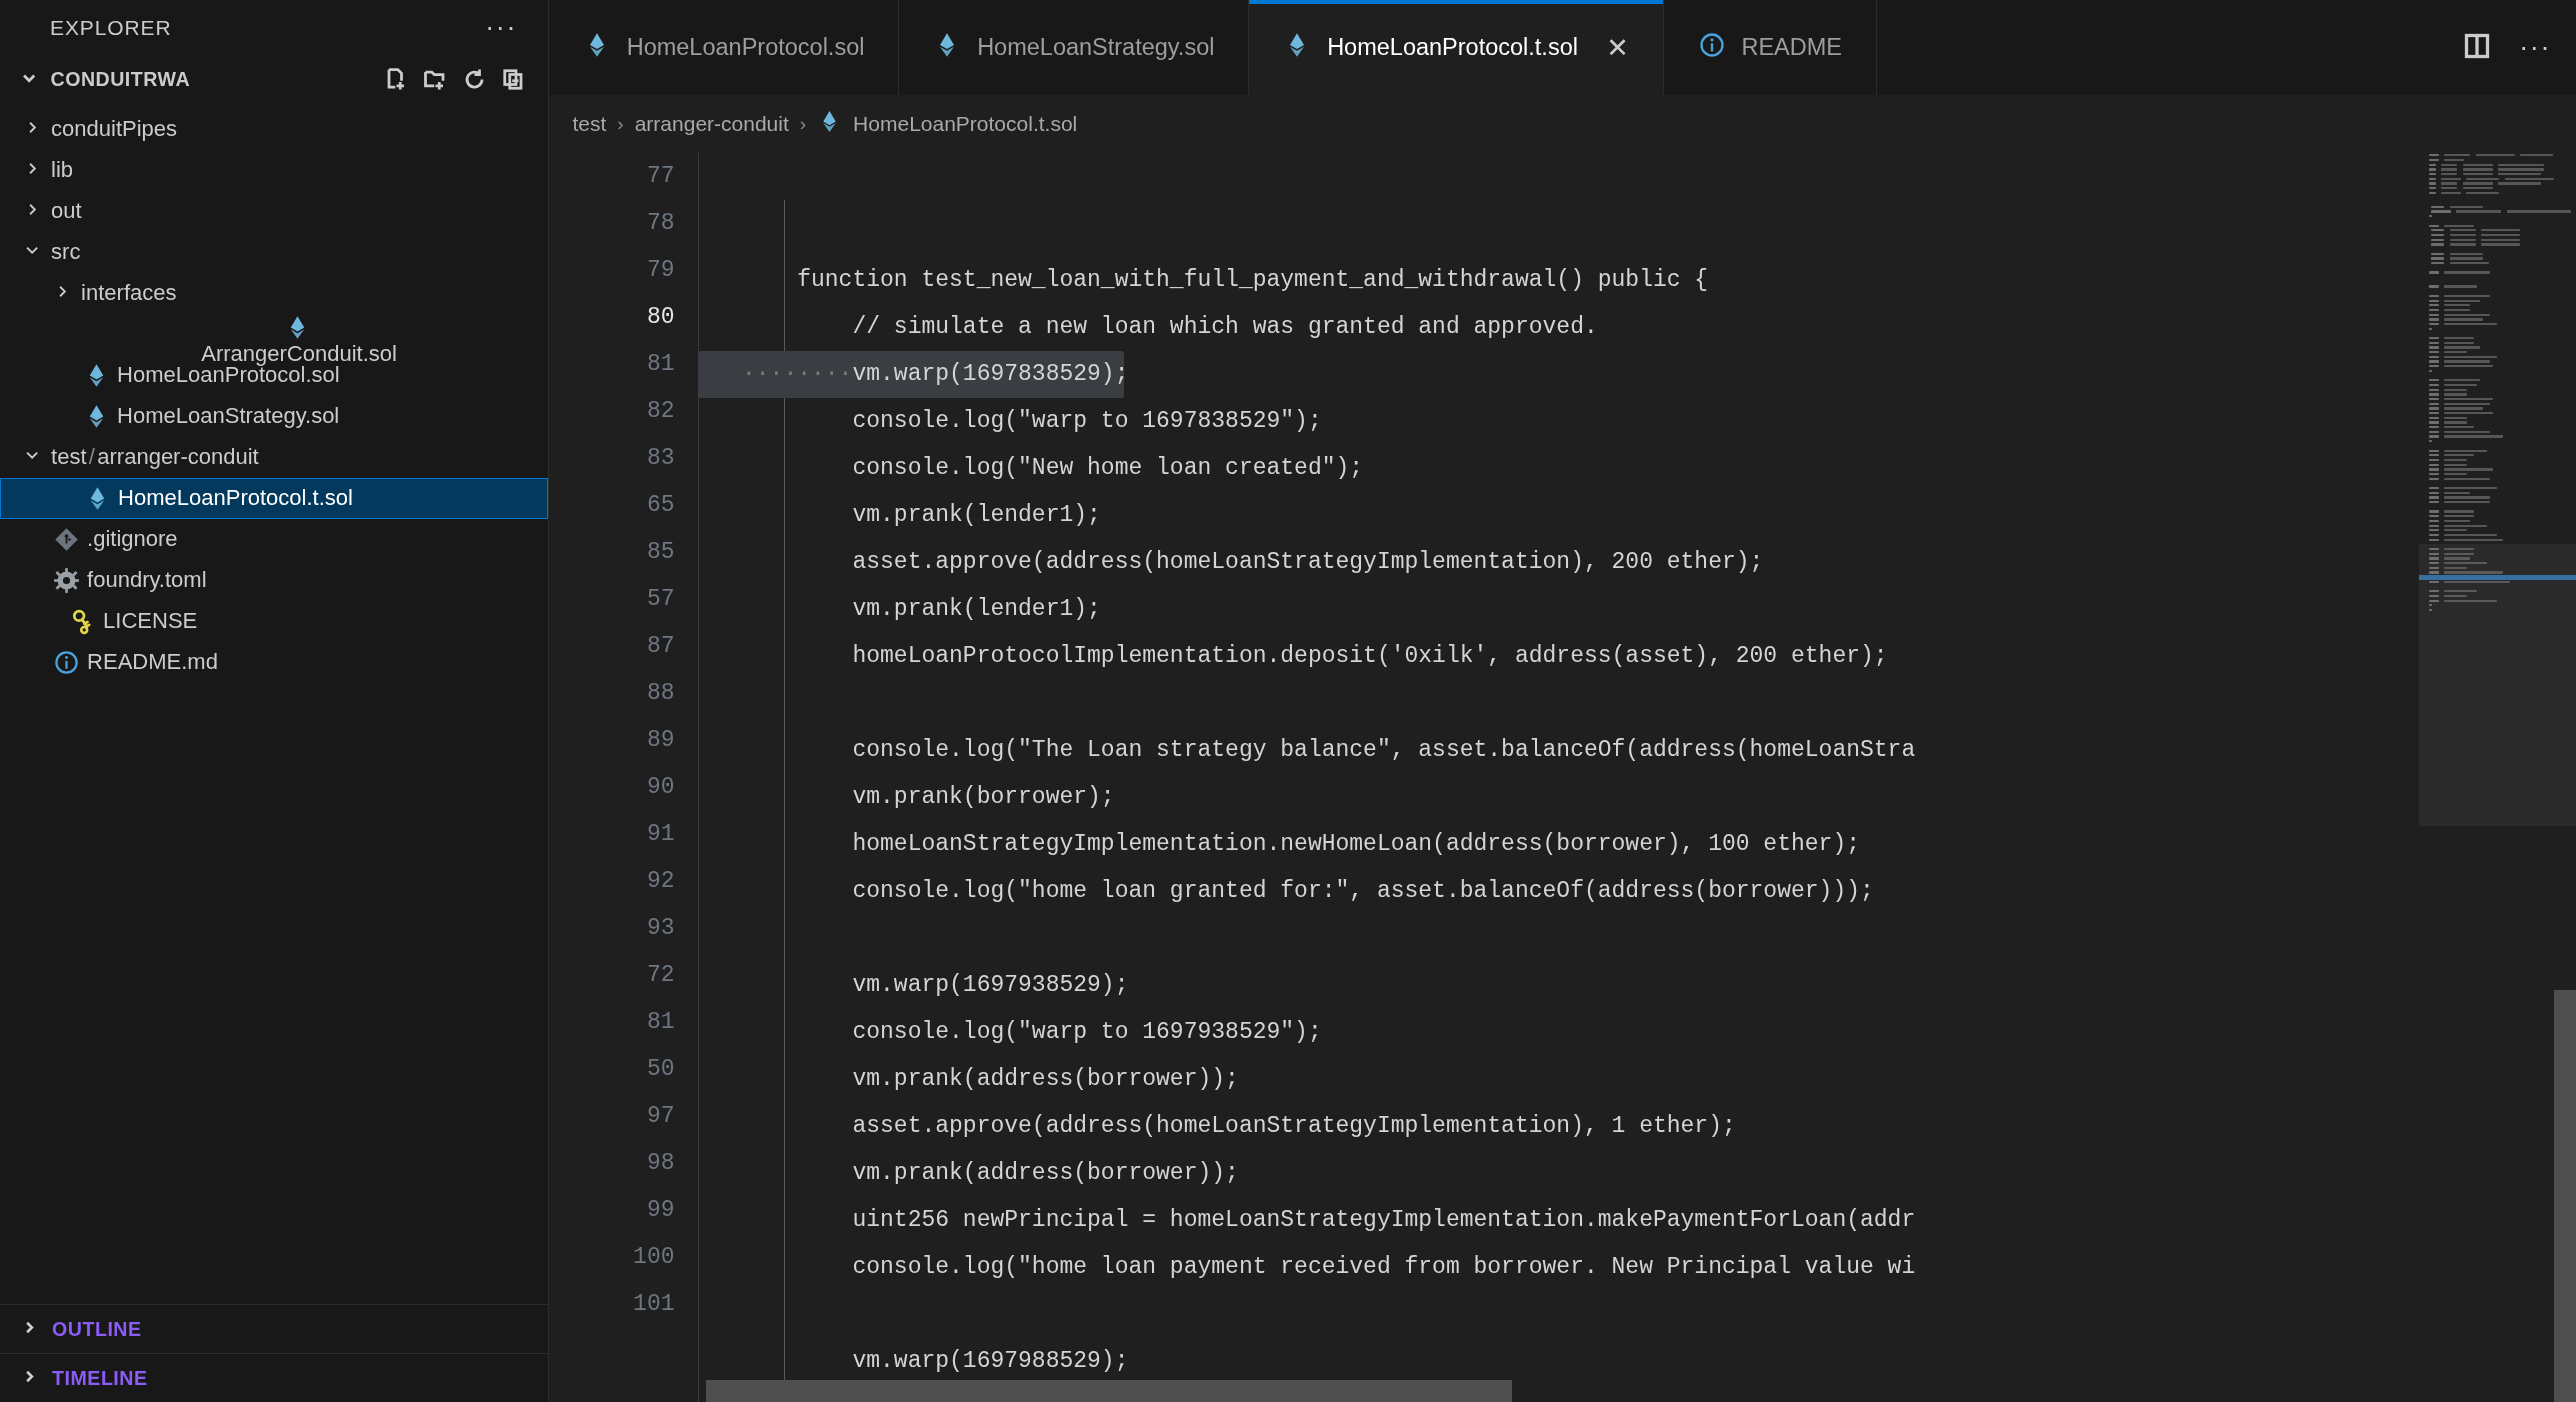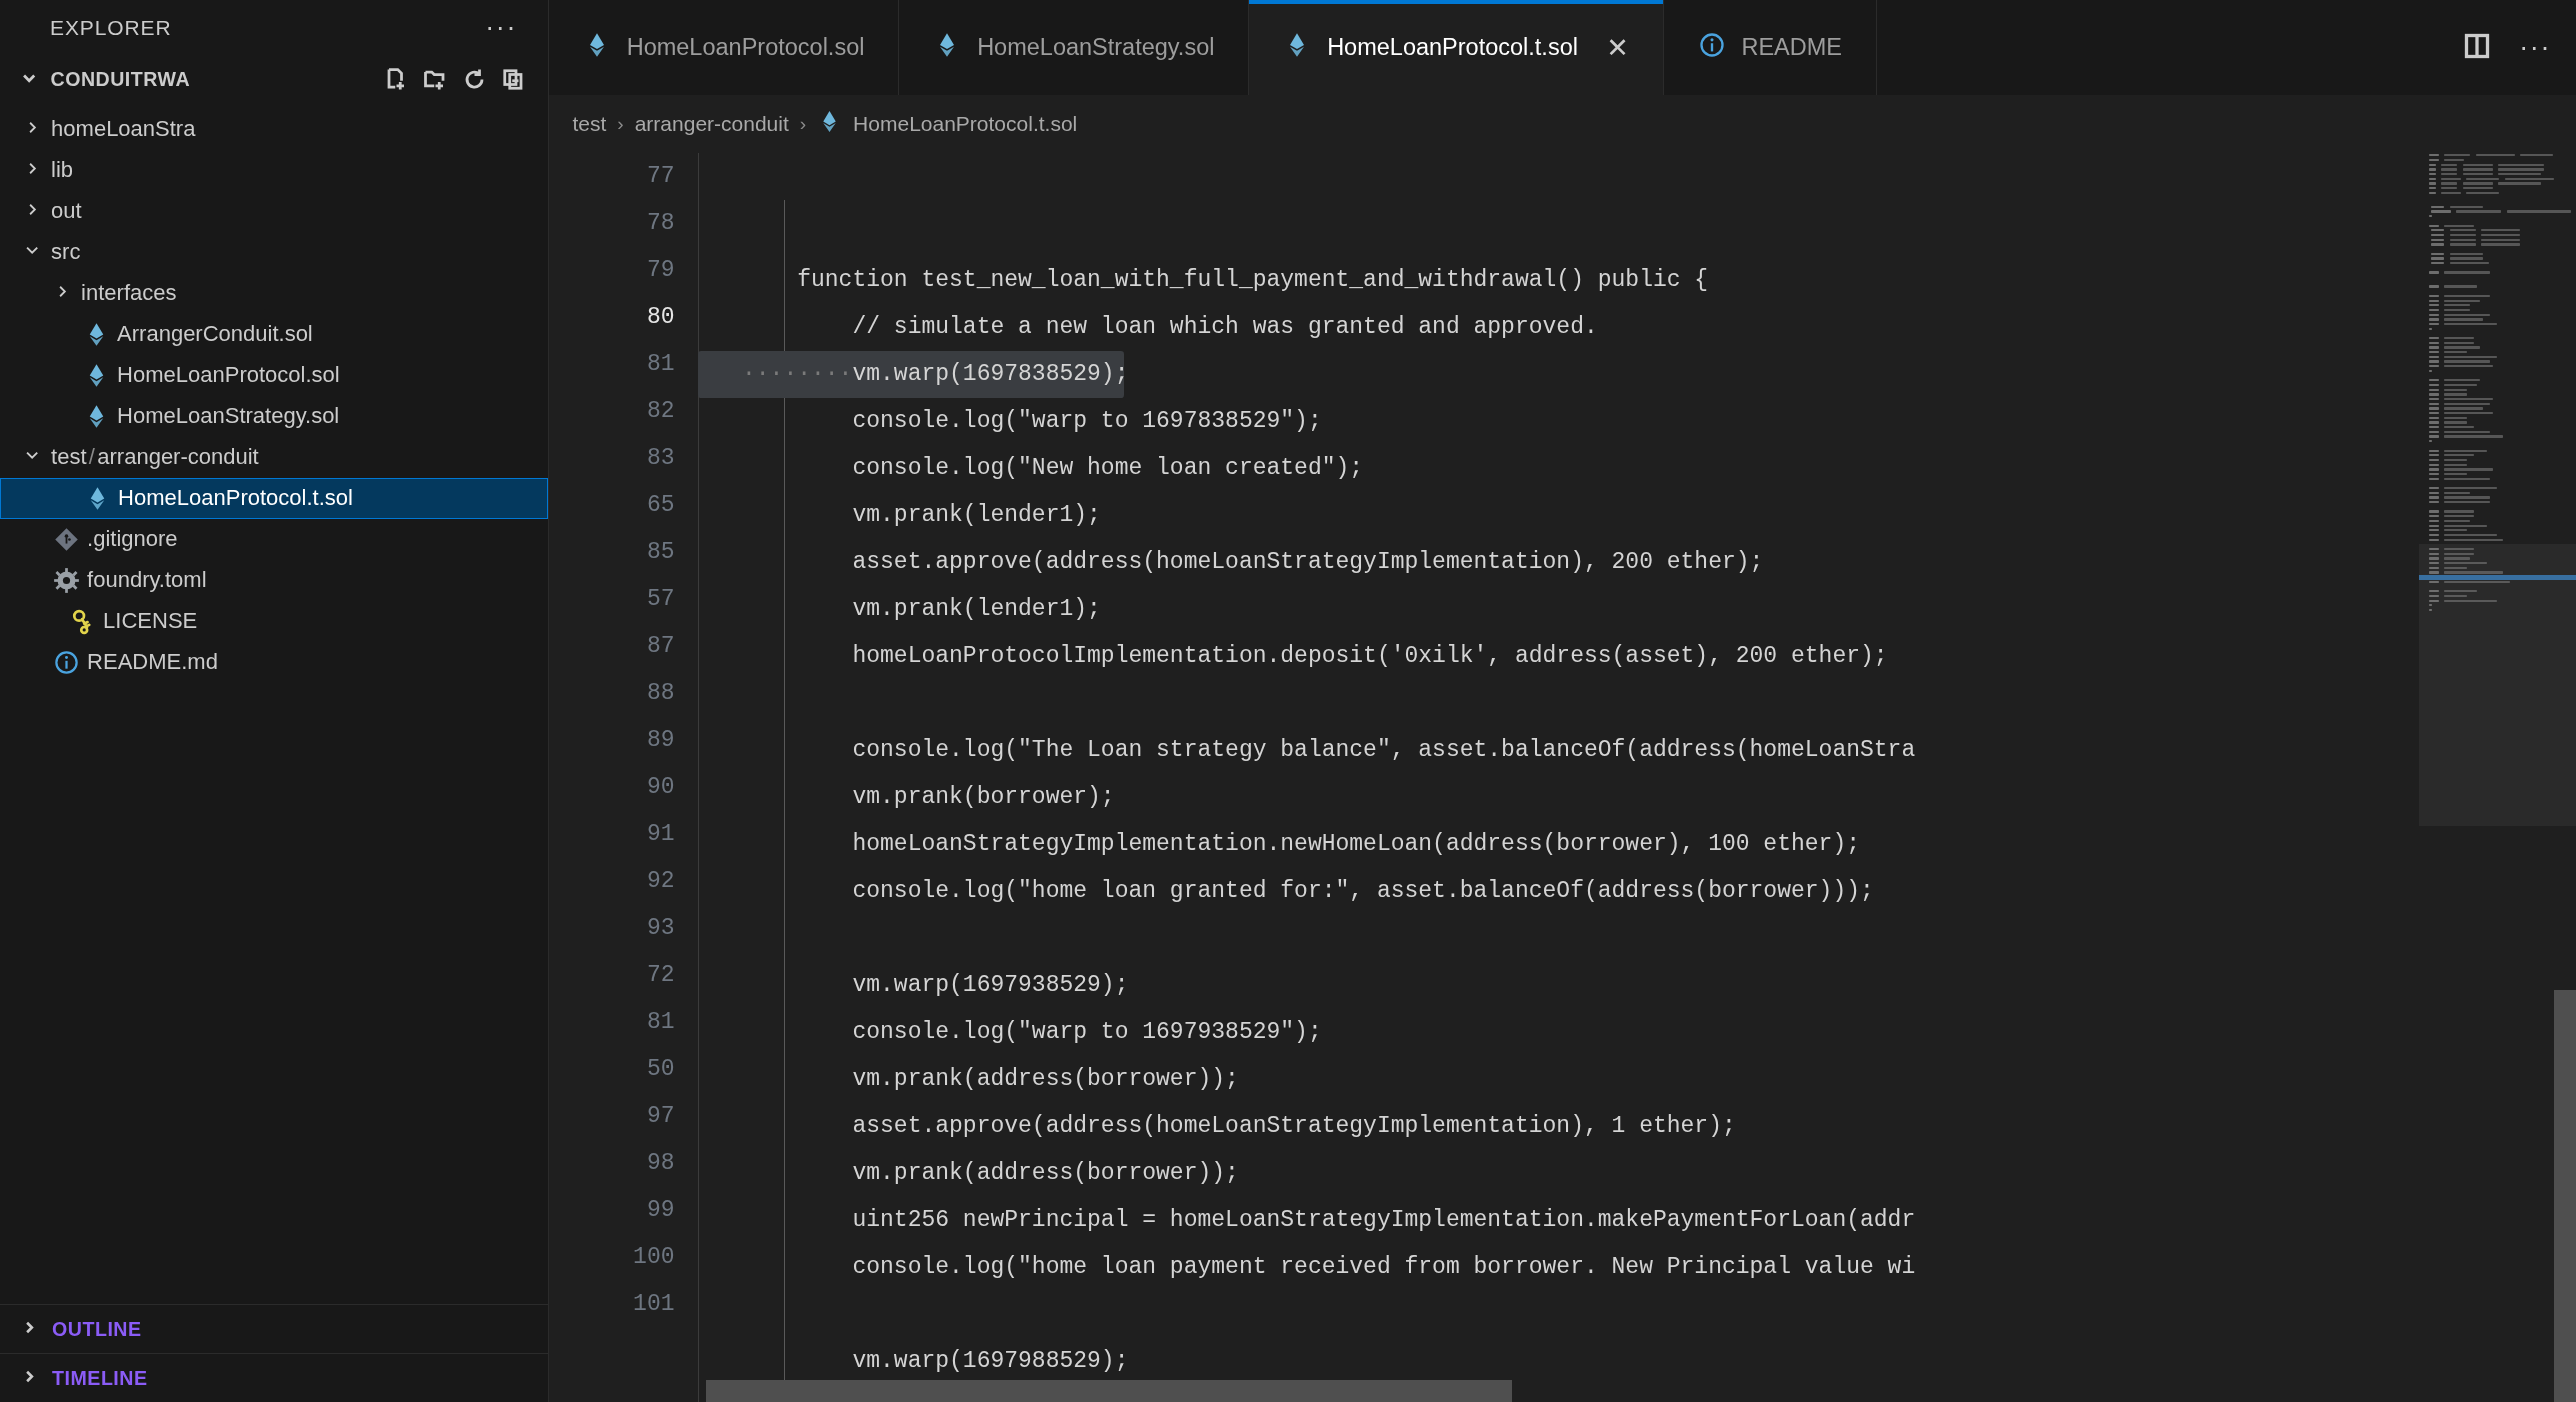--- a/index.html
+++ b/index.html
@@ -200,21 +200,21 @@
             </svg>
         </span>
       </span>
     </div>
 
     <div class="tree" id="tree">
         <div class="row" style="padding-left: 17px;">
           <span class="twisty"><svg width="19" height="19" viewBox="0 0 16 16">
               <path d="M6 4 L10 8 L6 12" stroke="#cccccc" stroke-width="1.5" fill="none"></path>
             </svg></span>
-          <span class="lbl">homeLoanStra</span>
+          <span class="lbl">conduitPipes</span>
         </div>
         <div class="row" style="padding-left: 17px;">
           <span class="twisty"><svg width="19" height="19" viewBox="0 0 16 16">
               <path d="M6 4 L10 8 L6 12" stroke="#cccccc" stroke-width="1.5" fill="none"></path>
             </svg></span>
           <span class="lbl">lib</span>
         </div>
         <div class="row" style="padding-left: 17px;">
           <span class="twisty"><svg width="19" height="19" viewBox="0 0 16 16">
               <path d="M6 4 L10 8 L6 12" stroke="#cccccc" stroke-width="1.5" fill="none"></path>
@@ -226,21 +226,21 @@
               <path d="M4 6 L8 10 L12 6" stroke="#cccccc" stroke-width="1.5" fill="none"></path>
             </svg></span>
           <span class="lbl">src</span>
         </div>
         <div class="row" style="padding-left: 47px;">
           <span class="twisty"><svg width="19" height="19" viewBox="0 0 16 16">
               <path d="M6 4 L10 8 L6 12" stroke="#cccccc" stroke-width="1.5" fill="none"></path>
             </svg></span>
           <span class="lbl">interfaces</span>
         </div>
-        <div class="row" style="padding-left: 47px;">
+        <div class="row" style="padding-left: 47px; flex-direction: column;">
           <span class="twisty"></span>
           <span class="ico">
             <svg width="27" height="27" viewBox="0 0 24 24">
               <path d="M12 2 L18 12 L12 15.5 L6 12 Z" fill="#6fb8dd"></path>
               <path d="M6 13.5 L12 17 L18 13.5 L12 22 Z" fill="#6fb8dd" opacity="0.85"></path>
             </svg>
           </span>
           <span class="lbl">ArrangerConduit.sol</span>
         </div>
         <div class="row" style="padding-left: 47px;">

